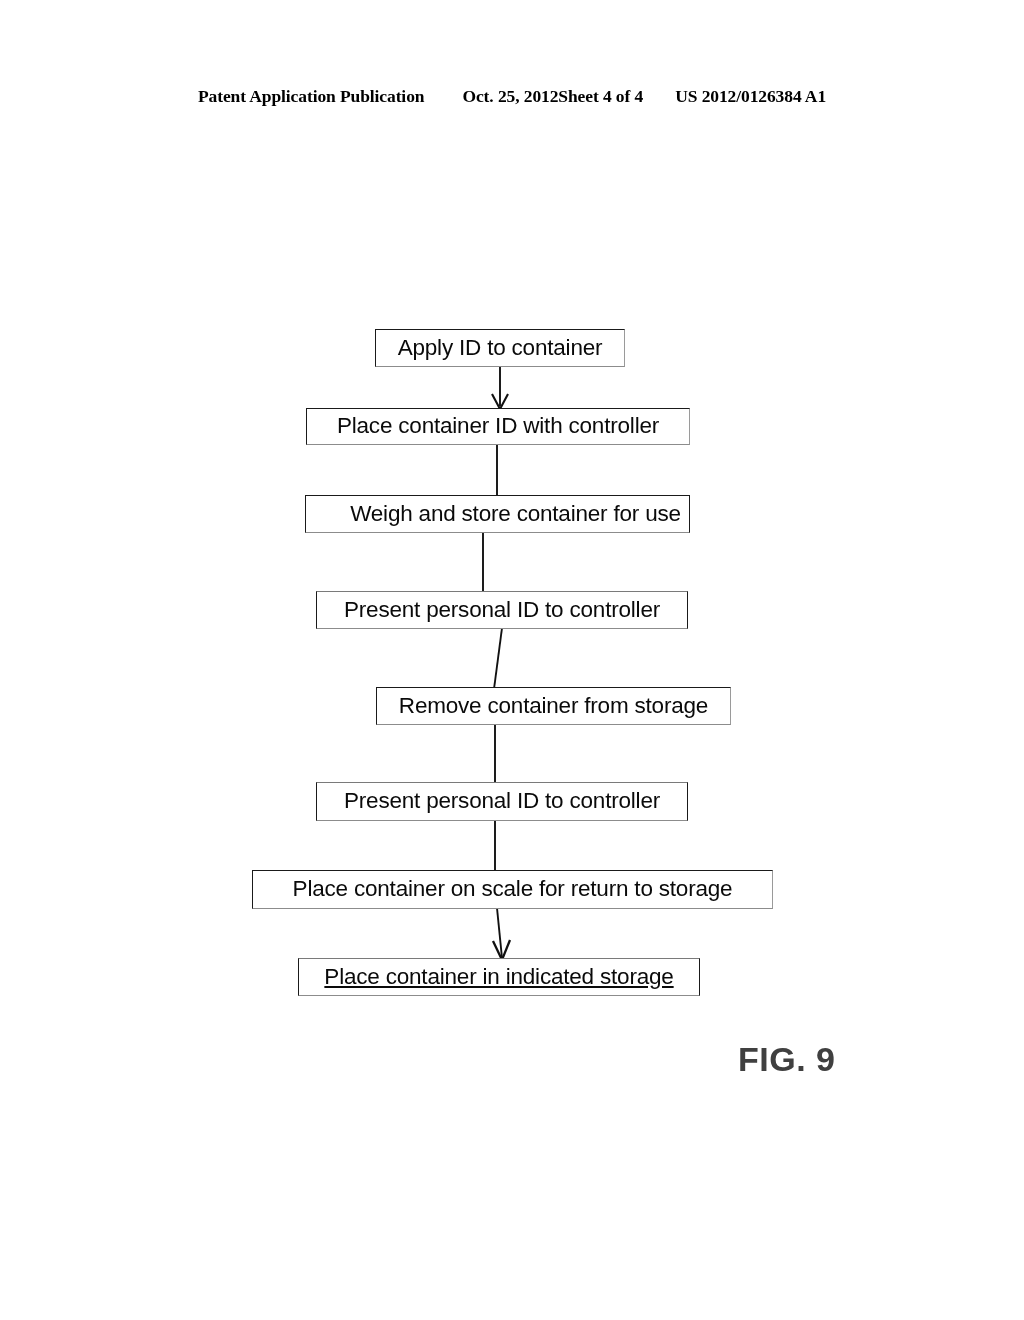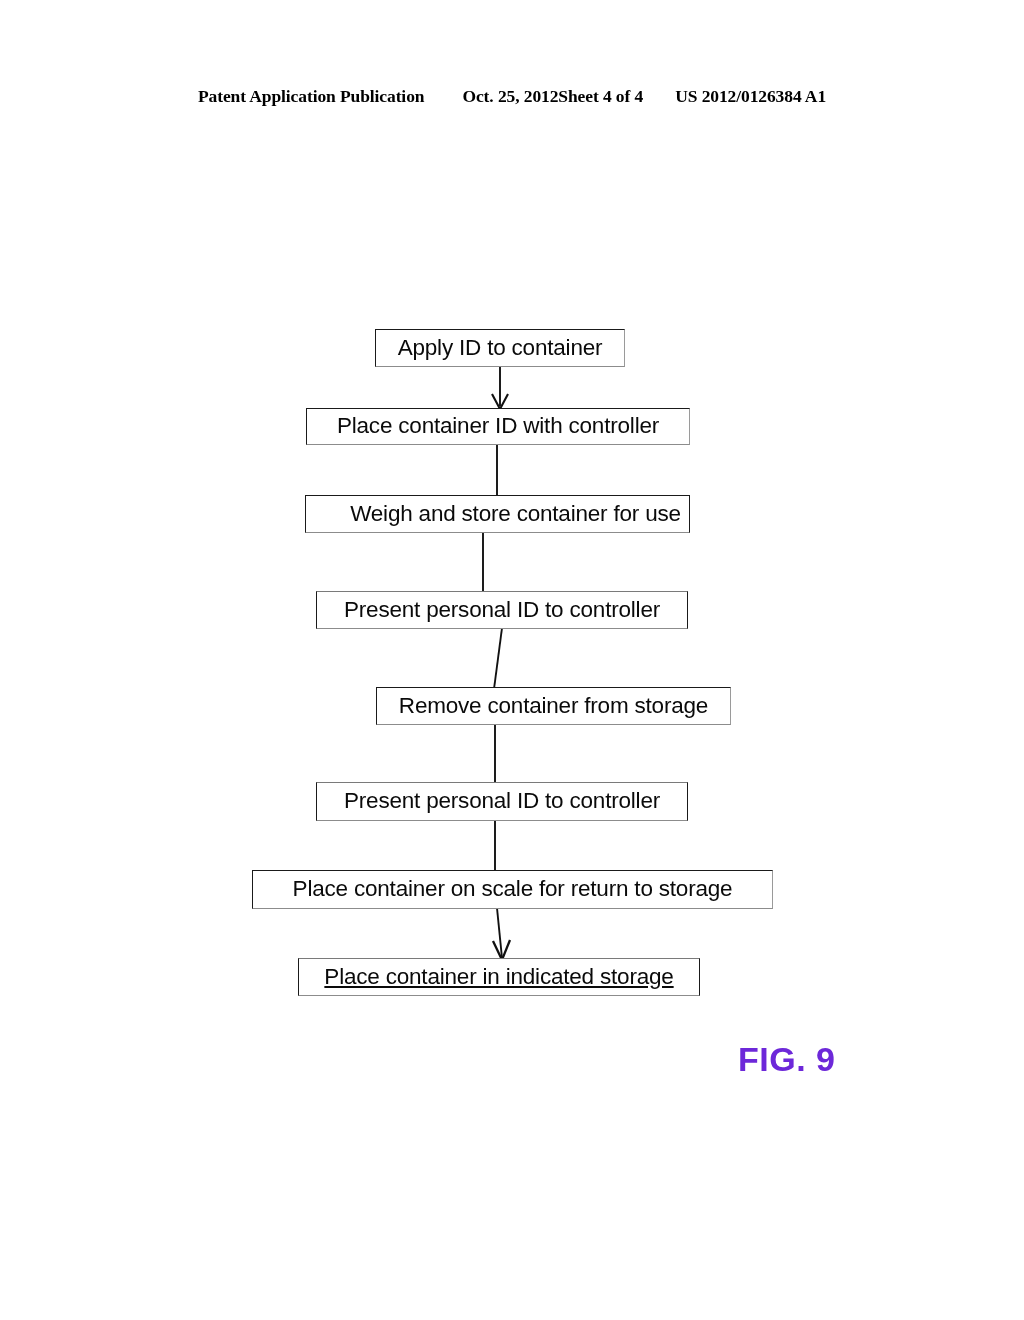--- a/index.html
+++ b/index.html
@@ -78,21 +78,21 @@
 
   
   #fig-caption {
     position: absolute;
     left: 738px;
     top: 1040px;
     font-family: "Liberation Sans", sans-serif;
     font-weight: bold;
     font-size: 34px;
     letter-spacing: 0.5px;
-    color: #6d28d9;
+    color: #404040;
   }
 </style>
 </head>
 <body>
 
 <div id="page-header">
   <span class="hdr-pub">Patent Application Publication</span>
   <span class="hdr-date">Oct. 25, 2012</span>
   <span class="hdr-sheet">Sheet 4 of 4</span>
   <span class="hdr-patno">US 2012/0126384 A1</span>

